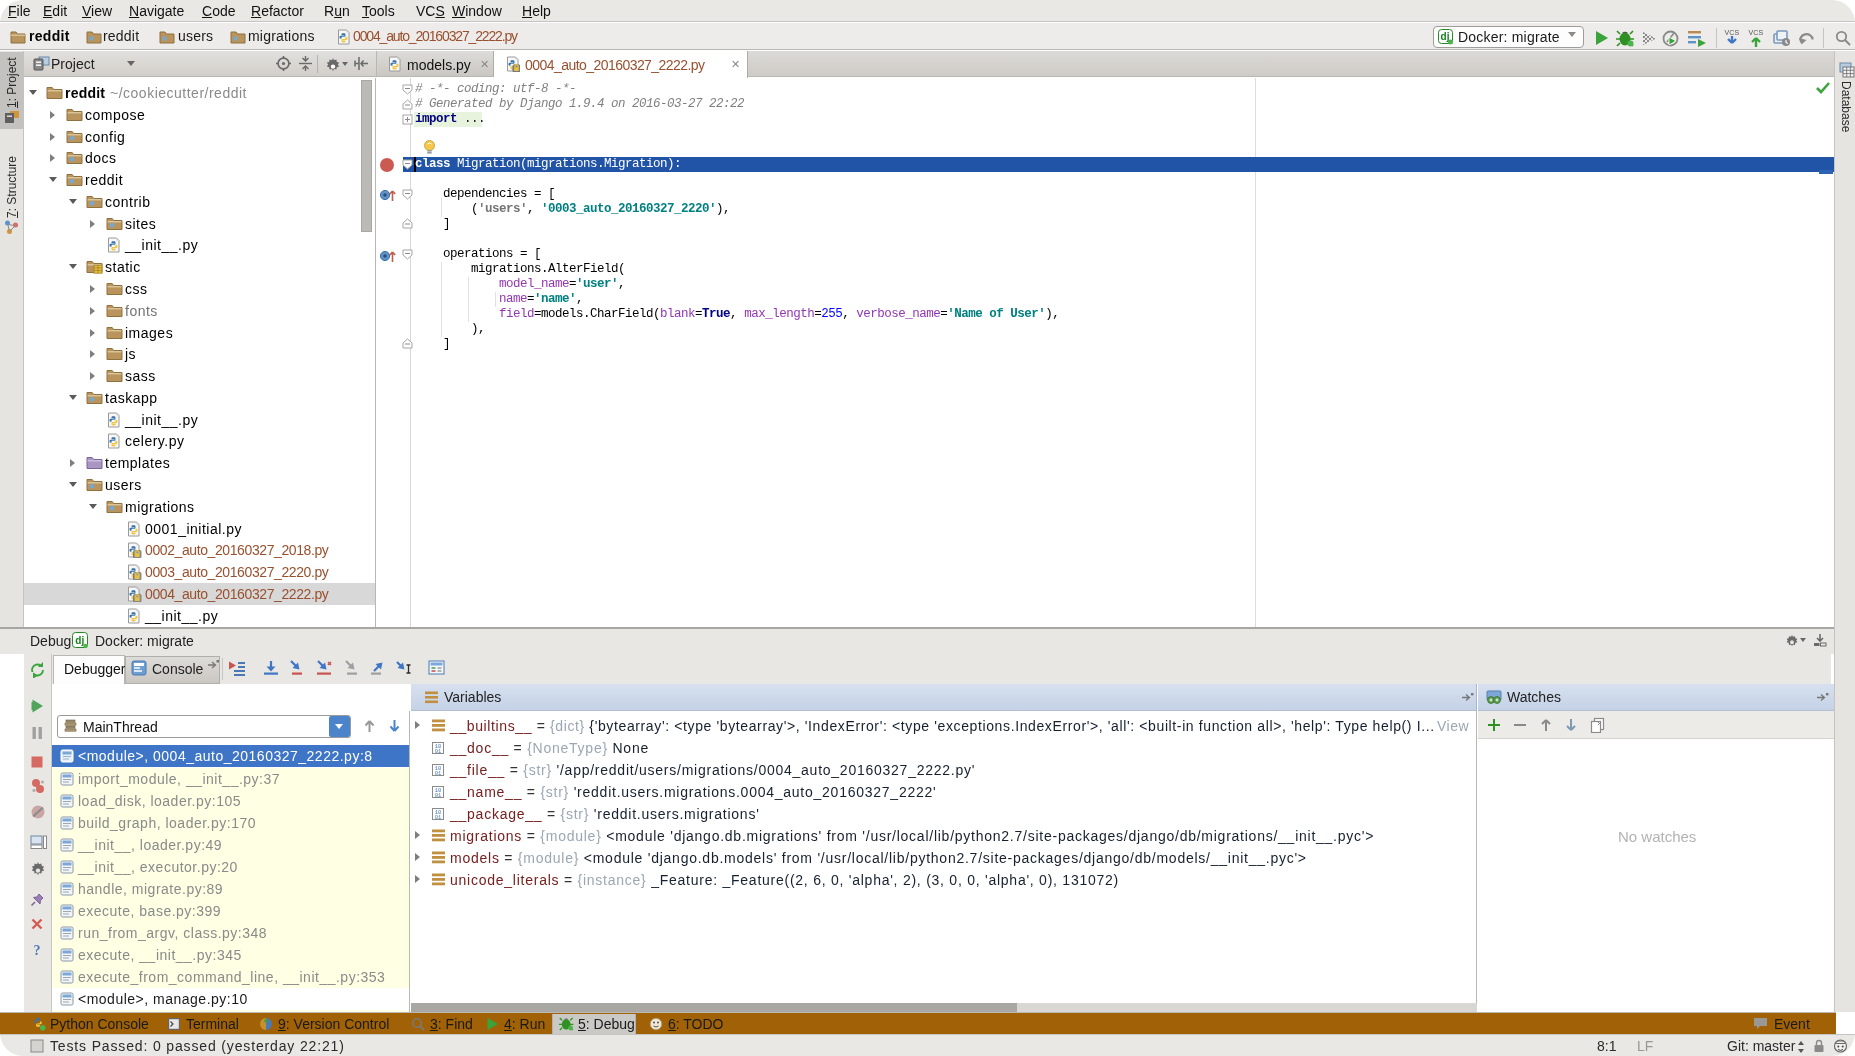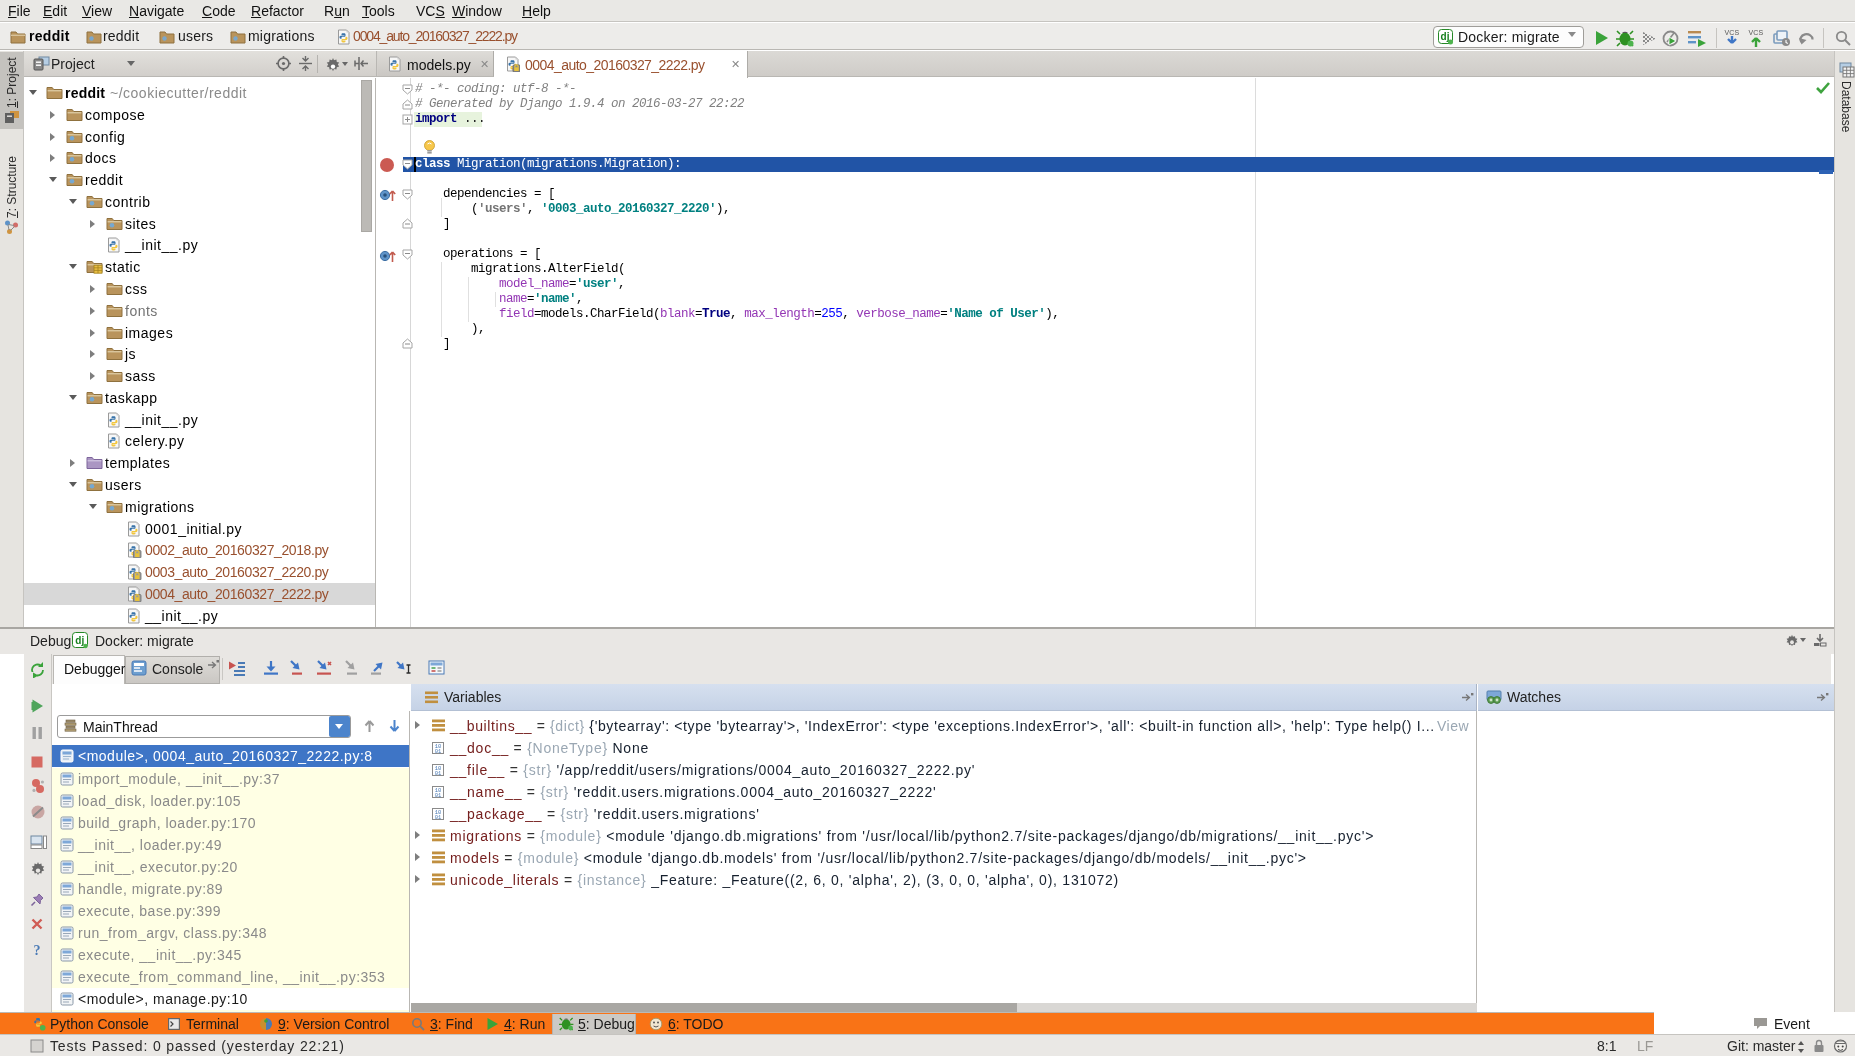--- a/index.html
+++ b/index.html
@@ -1,19 +1,19 @@
 <!DOCTYPE html>
 <html><head>
 <meta charset="utf-8">
 <style>
 * { margin:0; padding:0; box-sizing:border-box; }
 html,body { width:1855px; height:1056px; overflow:hidden; }
 body { font-family:"Liberation Sans",sans-serif; font-size:13px; color:#1a1a1a; background:#ffffff; }
 .abs { position:absolute; }
-#root { position:relative; width:1855px; height:1056px; background:#fff; overflow:hidden; }
+#root { position:relative; width:1855px; height:1056px; background:#fff; overflow:hidden;border-radius:23px; }
 .mono { font-family:"Liberation Mono",monospace; font-size:12.5px; letter-spacing:-0.5px; white-space:pre; }
 .ital { font-style:italic; }
 .tri-r { width:0; height:0; border-left:5px solid #7e7e7e; border-top:4px solid transparent; border-bottom:4px solid transparent; }
 .tri-d { width:0; height:0; border-top:5px solid #5a5a5a; border-left:4px solid transparent; border-right:4px solid transparent; }
 .rot-up { transform:rotate(-90deg); transform-origin:0 0; white-space:nowrap; font-size:12px; color:#2a2a2a; }
 .rot-down { transform:rotate(90deg); transform-origin:0 0; white-space:nowrap; font-size:12px; color:#2a2a2a; }
 </style>
 </head>
 <body>
 <div id="root">
@@ -803,27 +803,48 @@
           </svg></div>
   <span class="abs" style="left:39px;top:139px;font-size:14px;letter-spacing:0.75px;white-space:pre;"><span style="color:#76201f;">models</span><span style="color:#333;"> = </span><span style="color:#9aa7b3;">{module}</span><span style="color:#16202e;"> &lt;module 'django.db.models' from '/usr/local/lib/python2.7/site-packages/django/db/models/__init__.pyc'&gt;</span></span>
   <span class="abs tri-r" style="left:4px;top:164px;"></span>
   <div class="abs" style="left:20px;top:162px;width:15px;height:14px;"><svg width="15" height="14" viewBox="0 0 15 14">
             <rect x="1" y="0.5" width="13" height="2.8" fill="#c08f3f"></rect>
             <rect x="1" y="5" width="13" height="2.8" fill="#c08f3f"></rect>
             <rect x="1" y="9.5" width="13" height="2.8" fill="#c08f3f"></rect>
           </svg></div>
   <span class="abs" style="left:39px;top:161px;font-size:14px;letter-spacing:0.75px;white-space:pre;"><span style="color:#76201f;">unicode_literals</span><span style="color:#333;"> = </span><span style="color:#9aa7b3;">{instance}</span><span style="color:#16202e;"> _Feature: _Feature((2, 6, 0, 'alpha', 2), (3, 0, 0, 'alpha', 0), 131072)</span></span>
 </div>
+<div class="abs" style="left:1478px;top:82px;width:356px;height:303px;background:#fff;overflow:hidden;">
+  <div class="abs" style="left:0;top:0;width:356px;height:28px;background:#ecebe8;border-bottom:1px solid #d4d2cf;"></div>
+  <svg class="abs" style="left:9px;top:7px;" width="14" height="14" viewBox="0 0 14 14">
+          <path d="M7 1 v12 M1 7 h12" stroke="#2e9122" stroke-width="2"></path>
+        </svg>
+  <svg class="abs" style="left:35px;top:7px;" width="14" height="14" viewBox="0 0 14 14">
+          <path d="M1 7 h12" stroke="#8a8a8a" stroke-width="2"></path>
+        </svg>
+  <svg class="abs" style="left:61px;top:7px;" width="14" height="14" viewBox="0 0 14 14">
+          <path d="M7 13 V2 M7 2 L3 6 M7 2 l4 4" stroke="#8a8a8a" stroke-width="2" fill="none"></path>
+        </svg>
+  <svg class="abs" style="left:86px;top:7px;" width="14" height="14" viewBox="0 0 14 14">
+          <path d="M7 1 V12 M7 12 L3 8 M7 12 l4-4" stroke="#7d99b5" stroke-width="2" fill="none"></path>
+        </svg>
+  <svg class="abs" style="left:112px;top:6px;" width="15" height="16" viewBox="0 0 15 16">
+          <rect x="4.5" y="1.5" width="9" height="11" fill="#fff" stroke="#8a8a8a" stroke-width="1.2"></rect>
+          <rect x="1.5" y="4.5" width="9" height="11" fill="#fff" stroke="#8a8a8a" stroke-width="1.2"></rect>
+          <path d="M8 5 l3 3 M11 5 l-3 3" stroke="#8a8a8a"></path>
+        </svg>
+  <span class="abs" style="left:140px;top:117px;font-size:15px;color:#b2b2b2;">No watches</span>
+</div>
 <div class="abs" style="left:411px;top:374px;width:1066px;height:11px;background:#d9d7d4;"></div>
 <div class="abs" style="left:411px;top:374px;width:606px;height:11px;background:#a9a7a3;"></div>
 </div>
 
 <div class="abs" style="left:1834px;top:627px;width:21px;height:385px;background:#e6e4e0;border-left:1px solid #c6c4c0;"></div>
 
-<div class="abs" id="toolbar-bottom" style="left:0;top:1012px;width:1654px;height:22px;background:#f97316;border-top:1px solid #bbb9b5;font-size:14px;color:#1a1a1a;">
+<div class="abs" id="toolbar-bottom" style="left:0;top:1012px;width:1836px;height:22px;background:#a16207;border-top:1px solid #bbb9b5;font-size:14px;color:#1a1a1a;">
   <svg class="abs" style="left:31px;top:3px;" width="15" height="15" viewBox="0 0 16 16">
         <path d="M7 2.2 c-1.6 0-1.5 0.7-1.5 1.1 v0.9 h3 v0.5 H4.6 c-0.9 0-1.1 0.9-1.1 1.6 0 0.7 0.2 1.5 1.1 1.5 h0.9 V6.7 c0-0.6 0.5-1 1-1 h2.1 c0.5 0 0.9-0.5 0.9-1 V3.3 c0-0.6-0.6-1.1-1.4-1.1 z" fill="#3873a9"></path>
         <path d="M8 11.4 c1.6 0 1.5-0.7 1.5-1.1 v-0.9 h-3 v-0.5 h3.9 c0.9 0 1.1-0.9 1.1-1.6 0-0.7-0.2-1.5-1.1-1.5 h-0.9 v1.1 c0 0.6-0.5 1-1 1 H6.4 c-0.5 0-0.9 0.5-0.9 1 v1.4 c0 0.6 0.6 1.1 1.4 1.1 z" fill="#f2c63c"></path>
         <circle cx="12.5" cy="12.5" r="3" fill="#4db34d"></circle>
       </svg>
   <span class="abs" style="left:50px;top:3px;">Python Console</span>
   <svg class="abs" style="left:167px;top:4px;" width="14" height="14" viewBox="0 0 14 14">
         <rect x="1" y="1" width="12" height="12" fill="#666"></rect>
         <rect x="2.2" y="2.2" width="9.6" height="9.6" fill="#e8e8e8"></rect>
         <path d="M3.5 4.5 L6 7 L3.5 9.5" stroke="#444" stroke-width="1.2" fill="none"></path>

